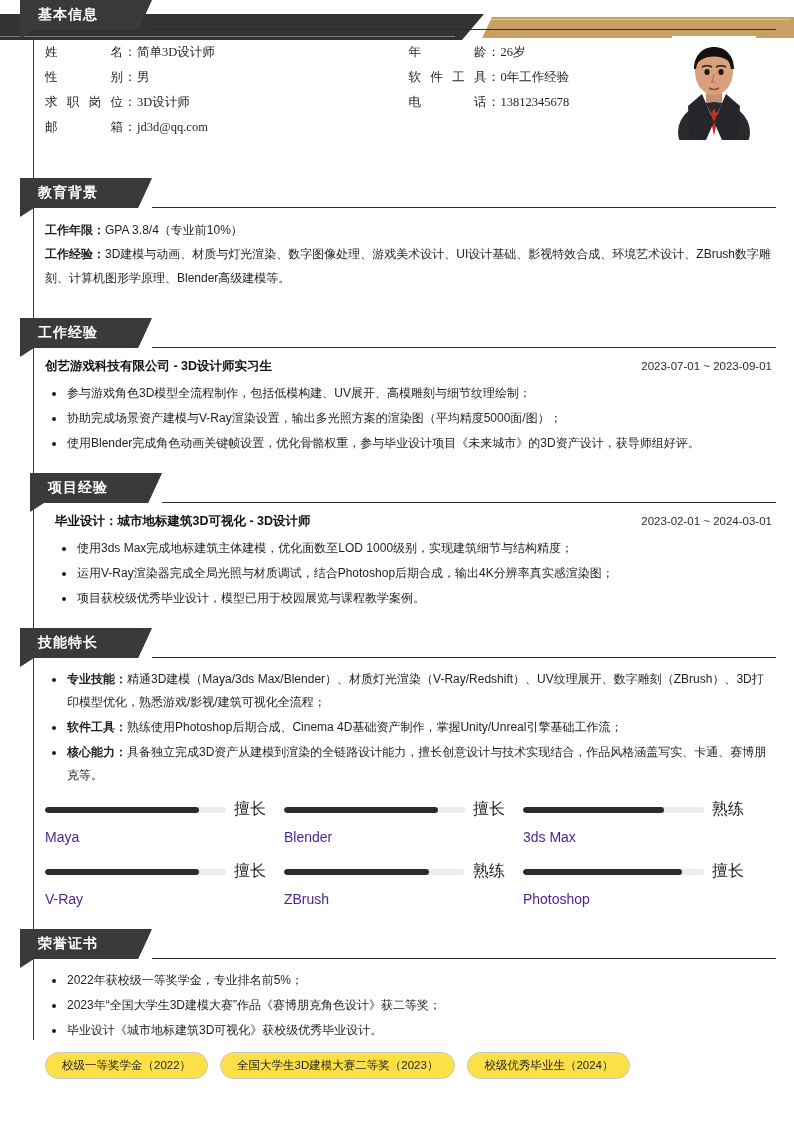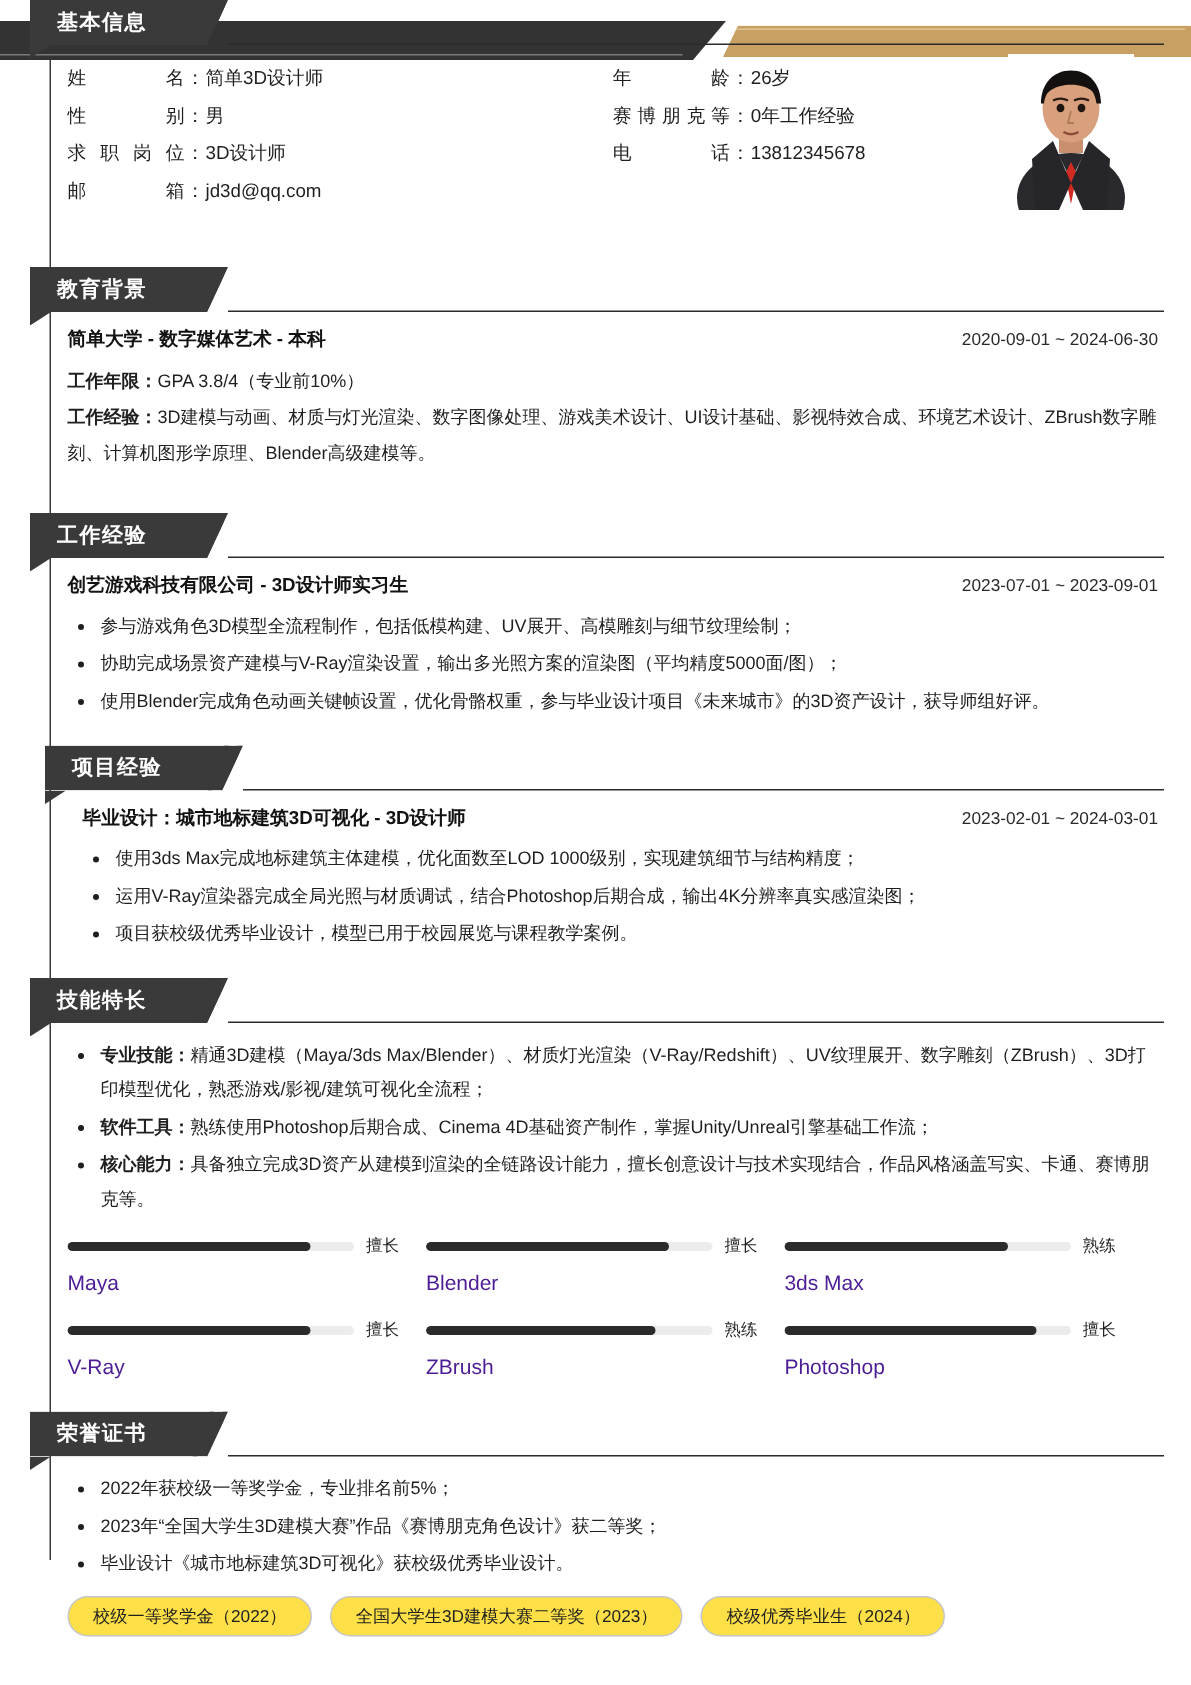--- a/index.html
+++ b/index.html
@@ -119,21 +119,21 @@
     left: 132px; right: 18px;
     bottom: 0;
     height: 1px;
     background: #2b2b2b;
   }
 
   .sec-body { padding: 10px 22px 4px 45px; }
 
   
   .basic-wrap { position: relative; min-height: 120px; }
-  .basic-cols { display: flex; }
+  .basic-cols { display: flex; font-family: Liberation Serif, serif; }
   .basic-col { width: 370px; }
   .info-row {
     display: flex;
     align-items: baseline;
     font-size: 12.5px;
     line-height: 25px;
     color: #1f1f1f;
   }
   .info-label {
     width: 78px;
@@ -201,21 +201,21 @@
     border-radius: 3px;
     background: #ececec;
     overflow: hidden;
   }
   .skill-fill {
     position: absolute;
     left: 0; top: 0; bottom: 0;
     background: #2b2b2b;
     border-radius: 3px;
   }
-  .skill-level { font-size: 11px; color: #1f1f1f; white-space: nowrap; }
+  .skill-level { font-size: 16px; color: #1f1f1f; white-space: nowrap; }
   .skill-name { font-size: 14px; color: #4c1d95; margin-top: 9px; }
 
   
   .pills { display: flex; flex-wrap: wrap; gap: 12px; margin-top: 10px; }
   .pill {
     border: 1px solid #c6c6c6;
     border-radius: 14px;
     padding: 5px 16px;
     font-size: 11.5px;
     color: #1f1f1f;
@@ -273,21 +273,21 @@
               <span class="info-value">jd3d@qq.com</span>
             </div>
           </div>
           <div class="basic-col">
             <div class="info-row">
               <span class="info-label">年龄</span>
               <span class="info-colon">：</span>
               <span class="info-value">26岁</span>
             </div>
             <div class="info-row">
-              <span class="info-label">赛博朋克等</span>
+              <span class="info-label">软件工具</span>
               <span class="info-colon">：</span>
               <span class="info-value">0年工作经验</span>
             </div>
             <div class="info-row">
               <span class="info-label">电话</span>
               <span class="info-colon">：</span>
               <span class="info-value">13812345678</span>
             </div>
           </div>
         </div>
@@ -323,24 +323,20 @@
         <span class="sec-slashes">
             <i></i>
             <i></i>
             <i></i>
           </span>
       </div>
       <div class="sec-fold"></div>
       <div class="sec-rule"></div>
     </div>
     <div class="sec-body">
-      <div class="entry-head">
-        <span class="entry-title">简单大学 - 数字媒体艺术 - 本科</span>
-        <span class="entry-date">2020-09-01 ~ 2024-06-30</span>
-      </div>
       <div class="edu-line">
         <b>工作年限：</b><span>GPA 3.8/4（专业前10%）</span>
       </div>
       <div class="edu-line">
         <b>工作经验：</b><span>3D建模与动画、材质与灯光渲染、数字图像处理、游戏美术设计、UI设计基础、影视特效合成、环境艺术设计、ZBrush数字雕刻、计算机图形学原理、Blender高级建模等。</span>
       </div>
     </div>
   </div>
 
   <div class="section" style="margin-top:24px;">

